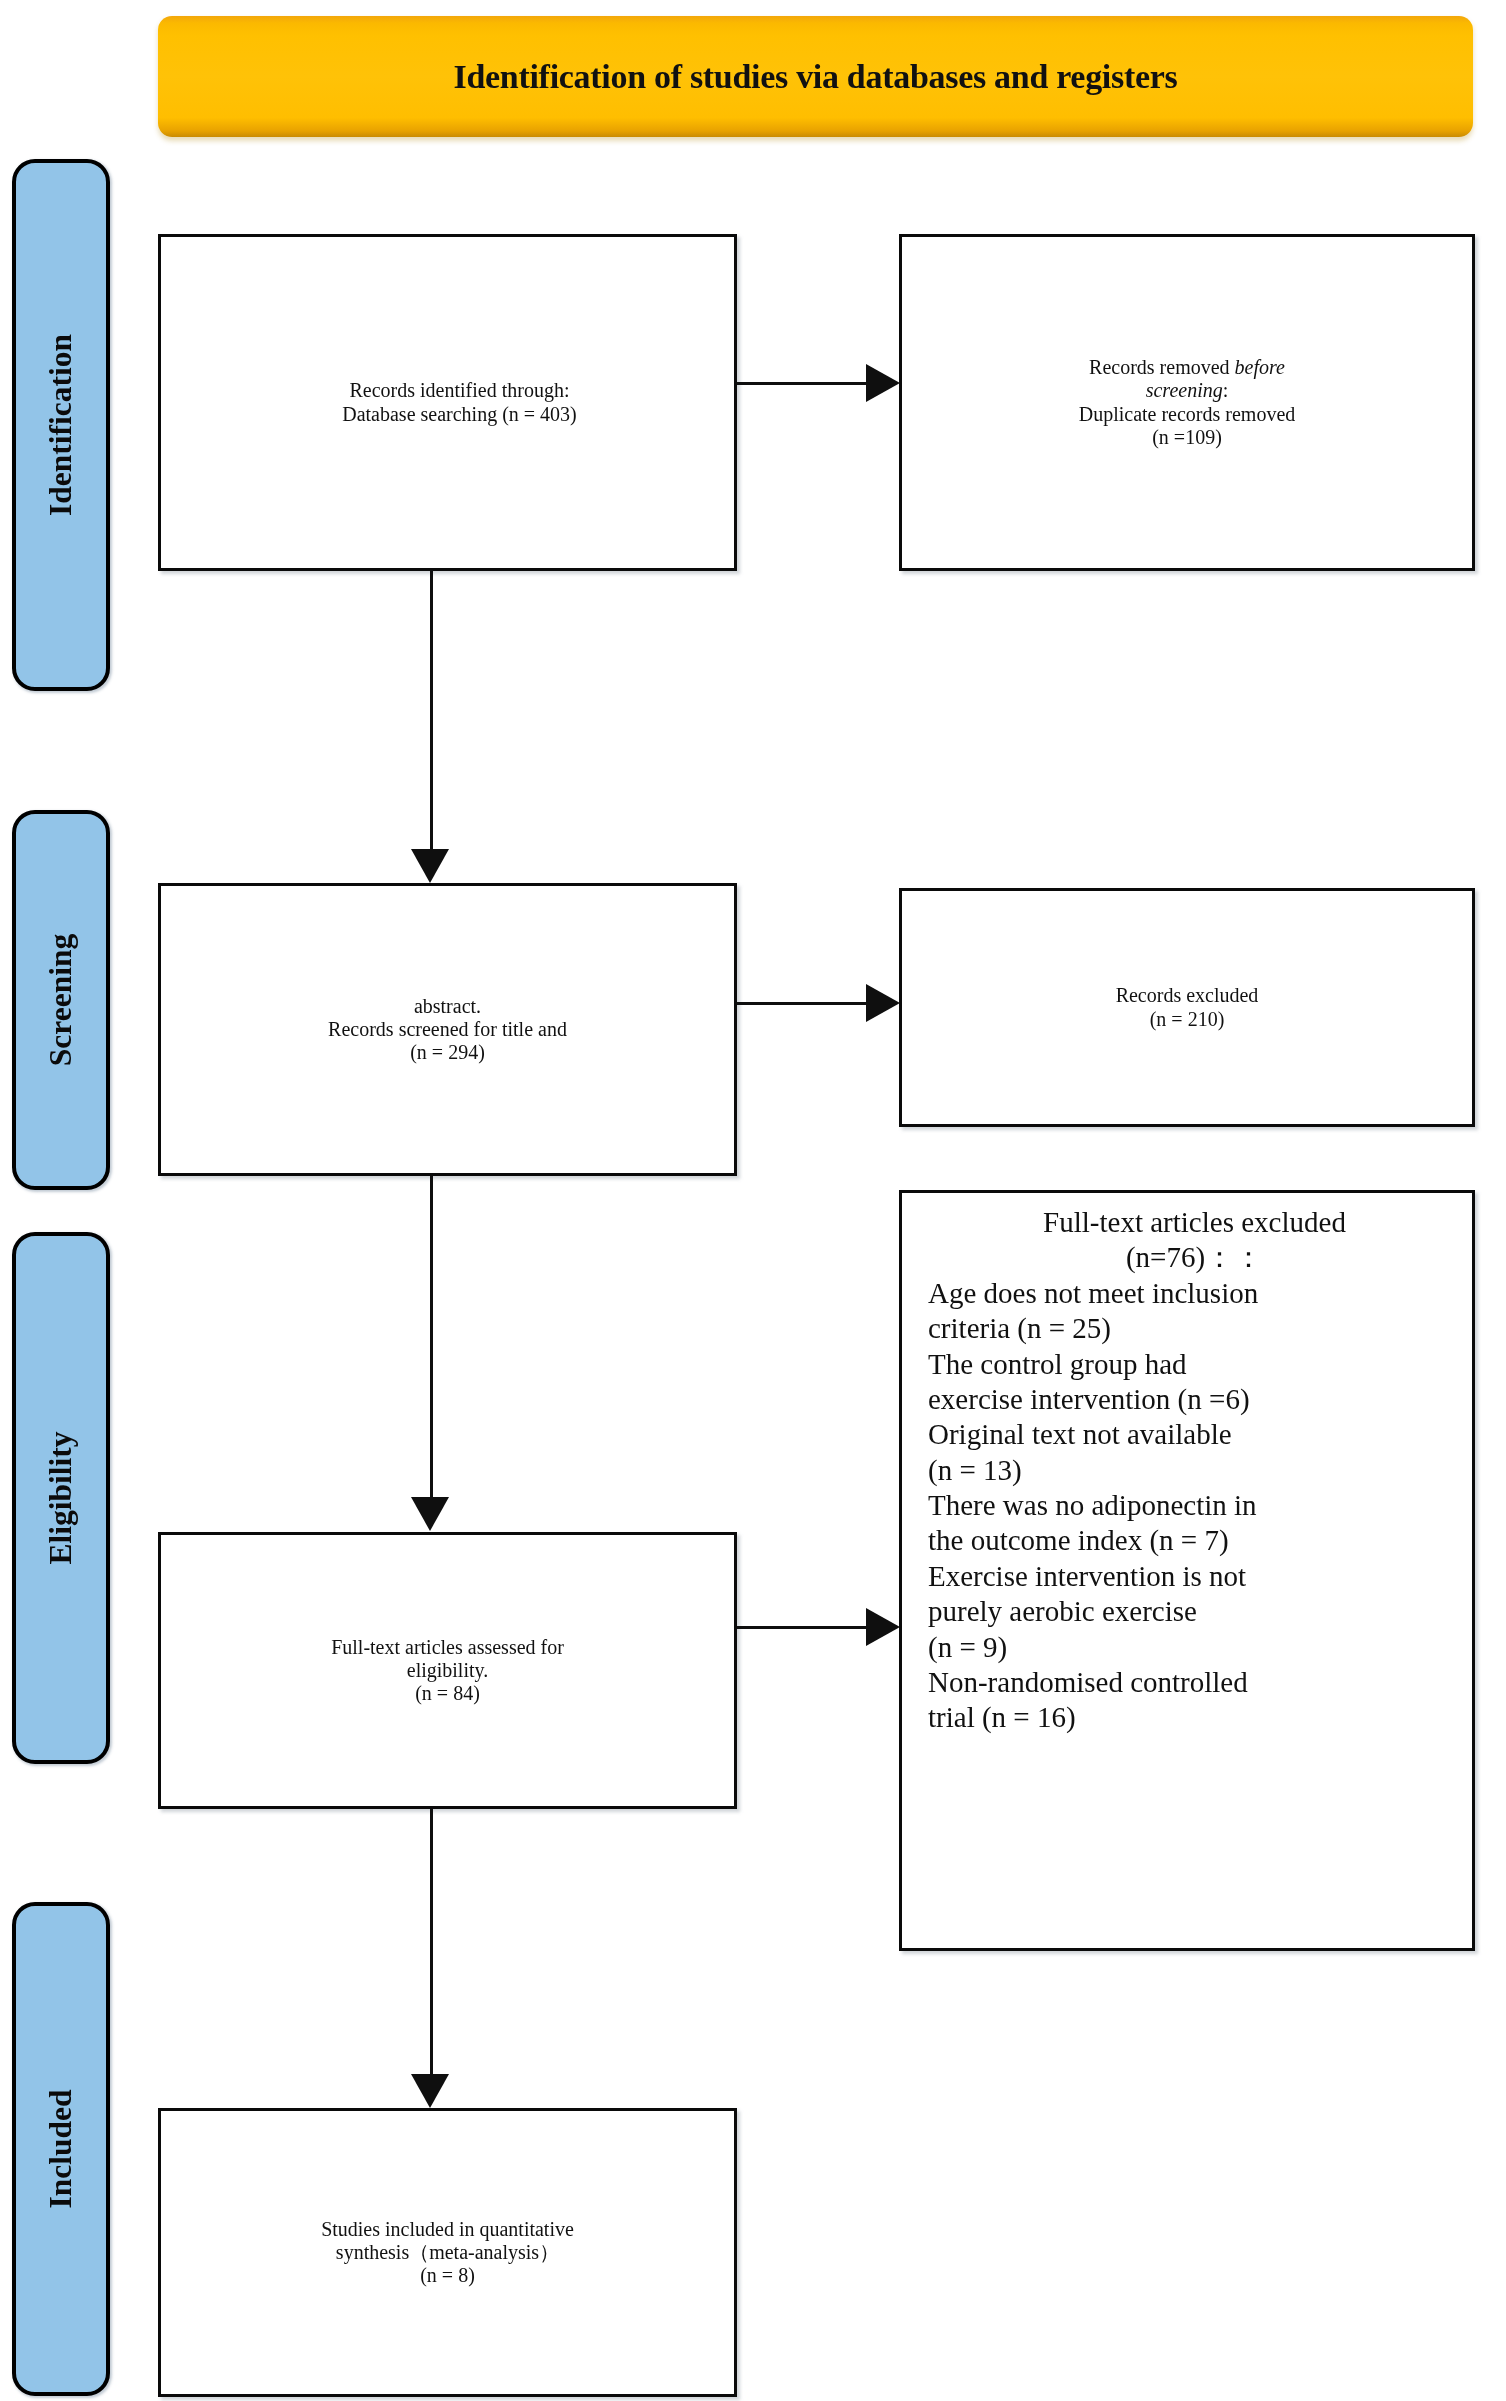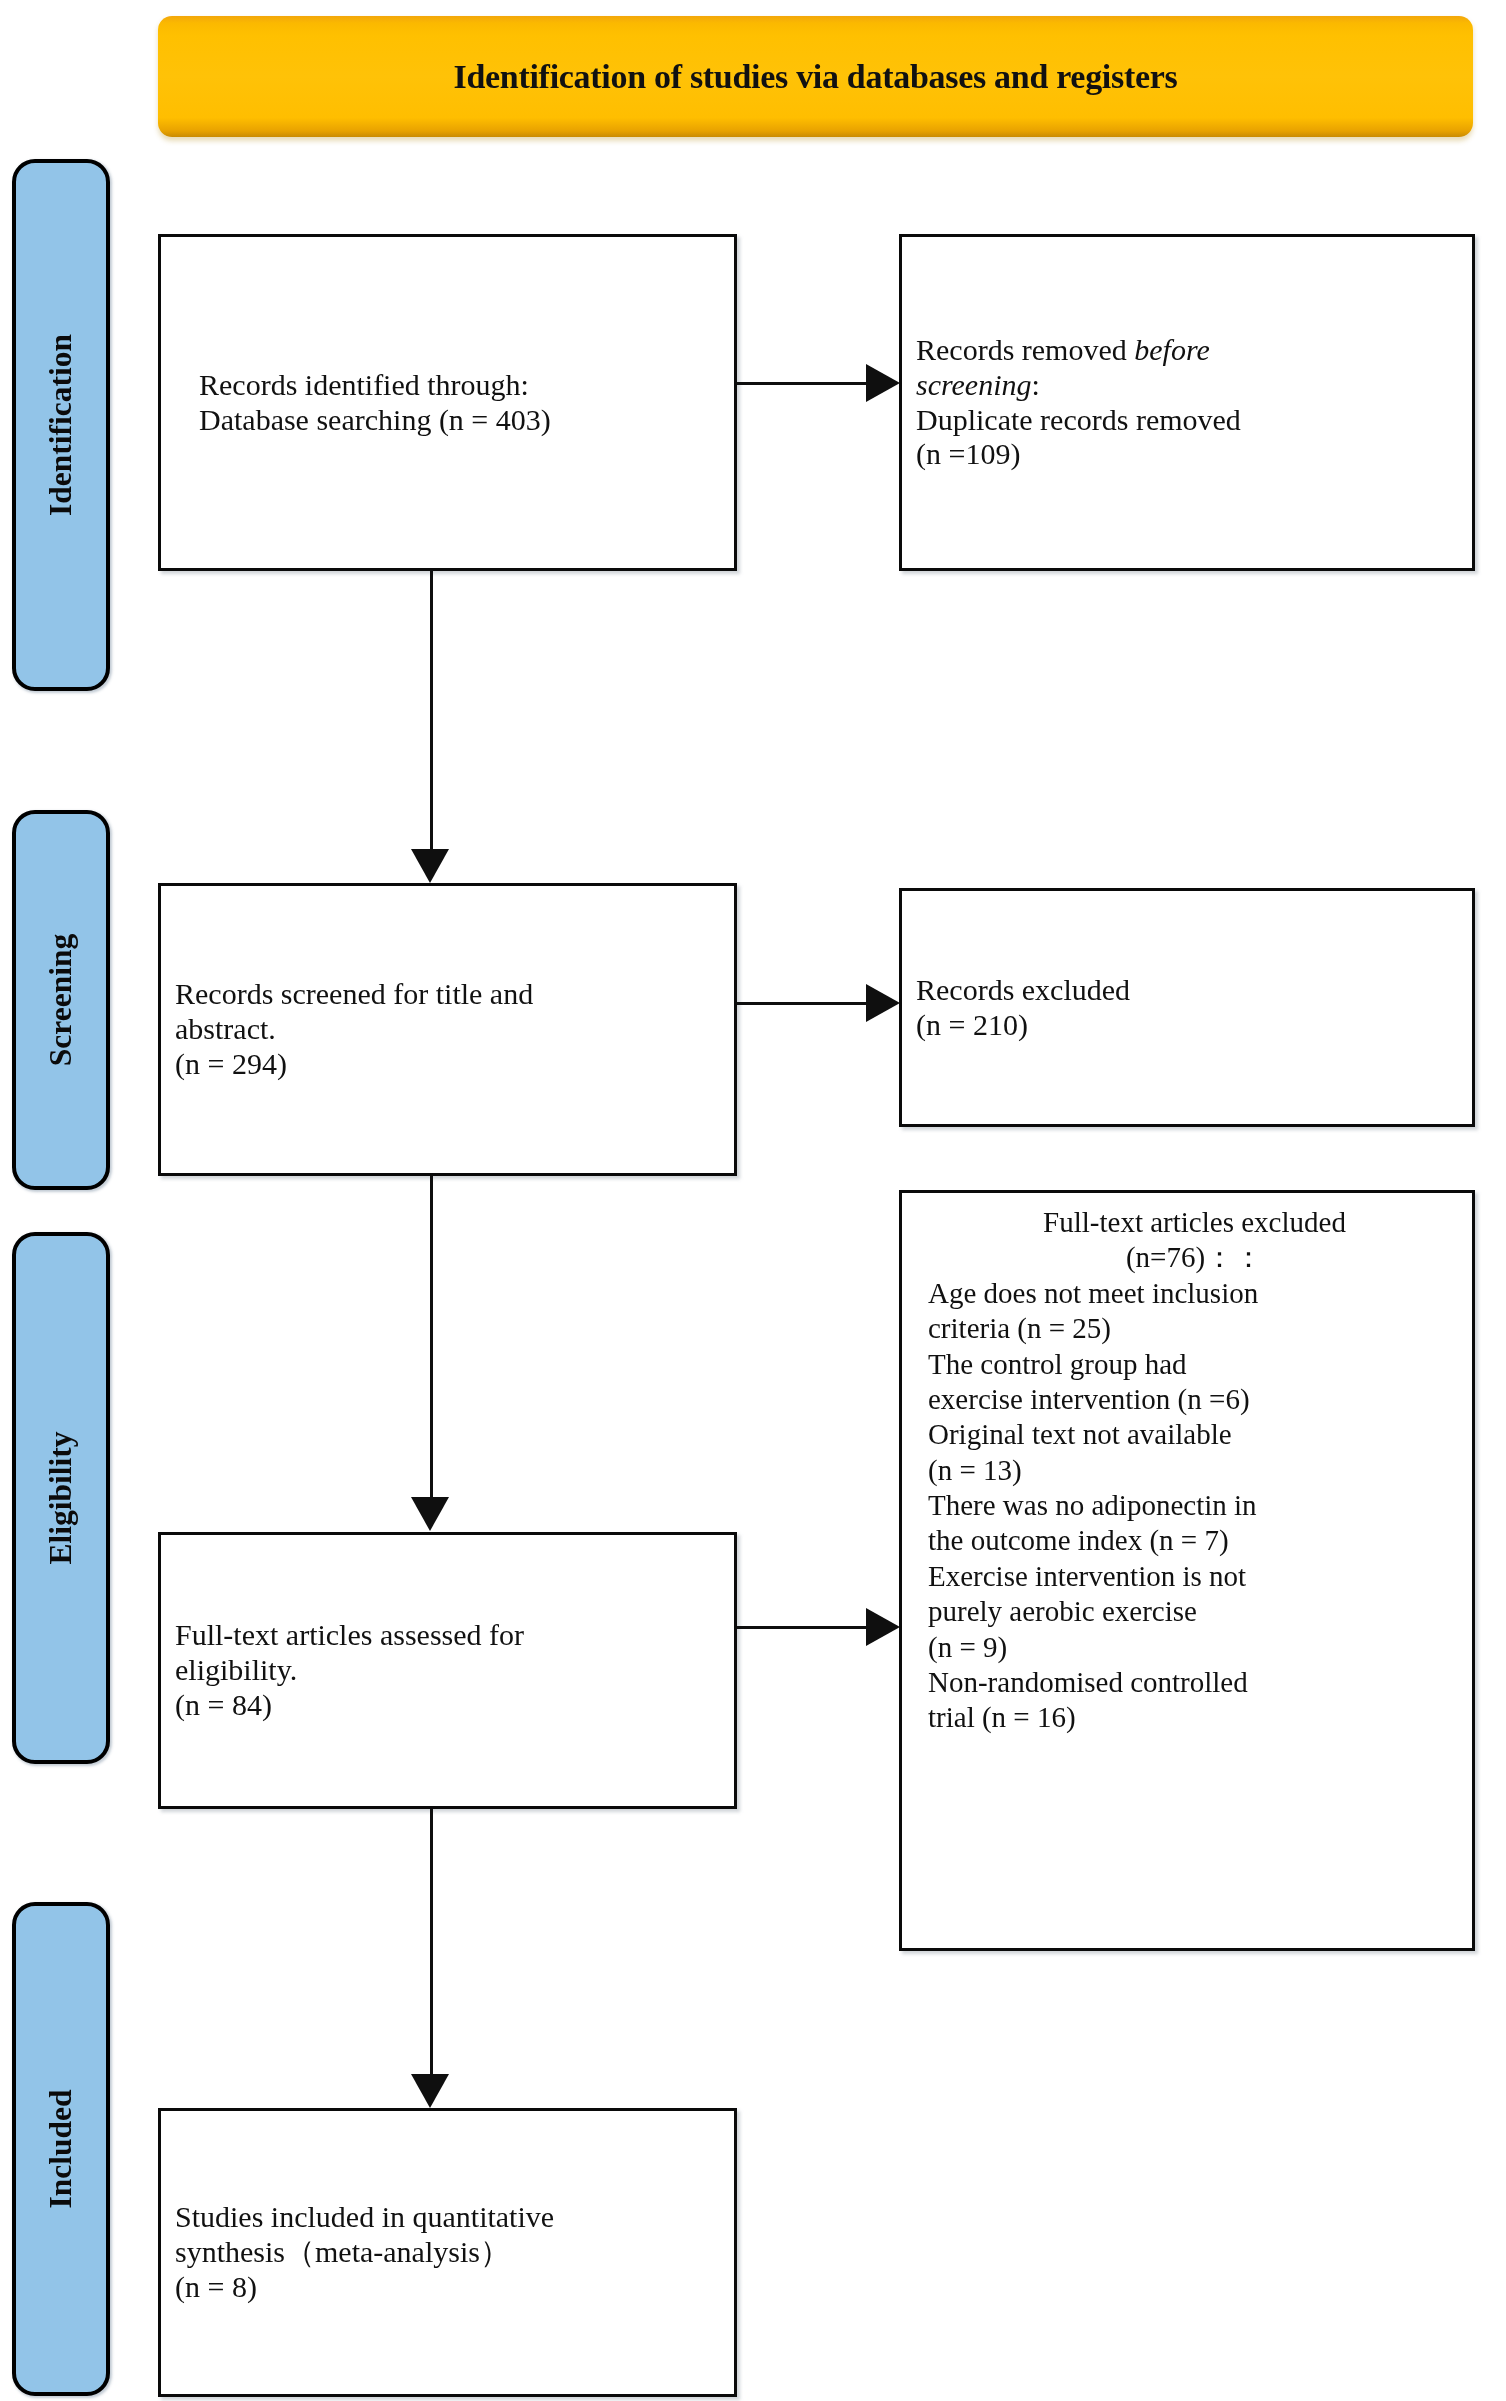--- a/index.html
+++ b/index.html
@@ -64,24 +64,24 @@
     position: absolute;
     background: #ffffff;
     border: 3.8px solid #0a0a0a;
     box-sizing: border-box;
     box-shadow: 2.7px 2.7px 3.3px rgba(140,150,160,.40);
     display: flex;
     flex-direction: column;
     justify-content: center;
   }
   .flow-box .line {
-    font-size: 30px;
+    font-size: 20px;
     color: #111111;
     line-height: 1.16;
-    text-align: left;
+    text-align: center;
     padding: 0 14px;
   }
   .flow-box.left-align .line { text-align: left; padding-left: 26px; padding-right: 11px; }
   .flow-box .line.center { text-align: center; }
   .flow-box .line i { font-style: italic; }
 
   #box-identified      { left: 158px;  top: 234px;  width: 579px; height: 337px; padding-left: 24px; }
   #box-removed         { left: 899px; top: 234px;  width: 576px; height: 337px; }
   #box-screened        { left: 158px;  top: 883px; width: 579px; height: 293px; }
   #box-excluded        { left: 899px; top: 888px; width: 576px; height: 239px; }
@@ -164,22 +164,22 @@
   </div>
 
   <div class="flow-box" id="box-removed">
     <div class="line"><span>Records removed </span><i>before</i></div>
     <div class="line"><i>screening</i><span>:</span></div>
     <div class="line">Duplicate records removed</div>
     <div class="line">(n =109)</div>
   </div>
 
   <div class="flow-box" id="box-screened">
+    <div class="line">abstract.</div>
     <div class="line">Records screened for title and</div>
-    <div class="line">abstract.</div>
     <div class="line">(n = 294)</div>
   </div>
 
   <div class="flow-box" id="box-excluded">
     <div class="line">Records excluded</div>
     <div class="line">(n = 210)</div>
   </div>
 
   <div class="flow-box" id="box-fulltext">
     <div class="line">Full-text articles assessed for</div>

